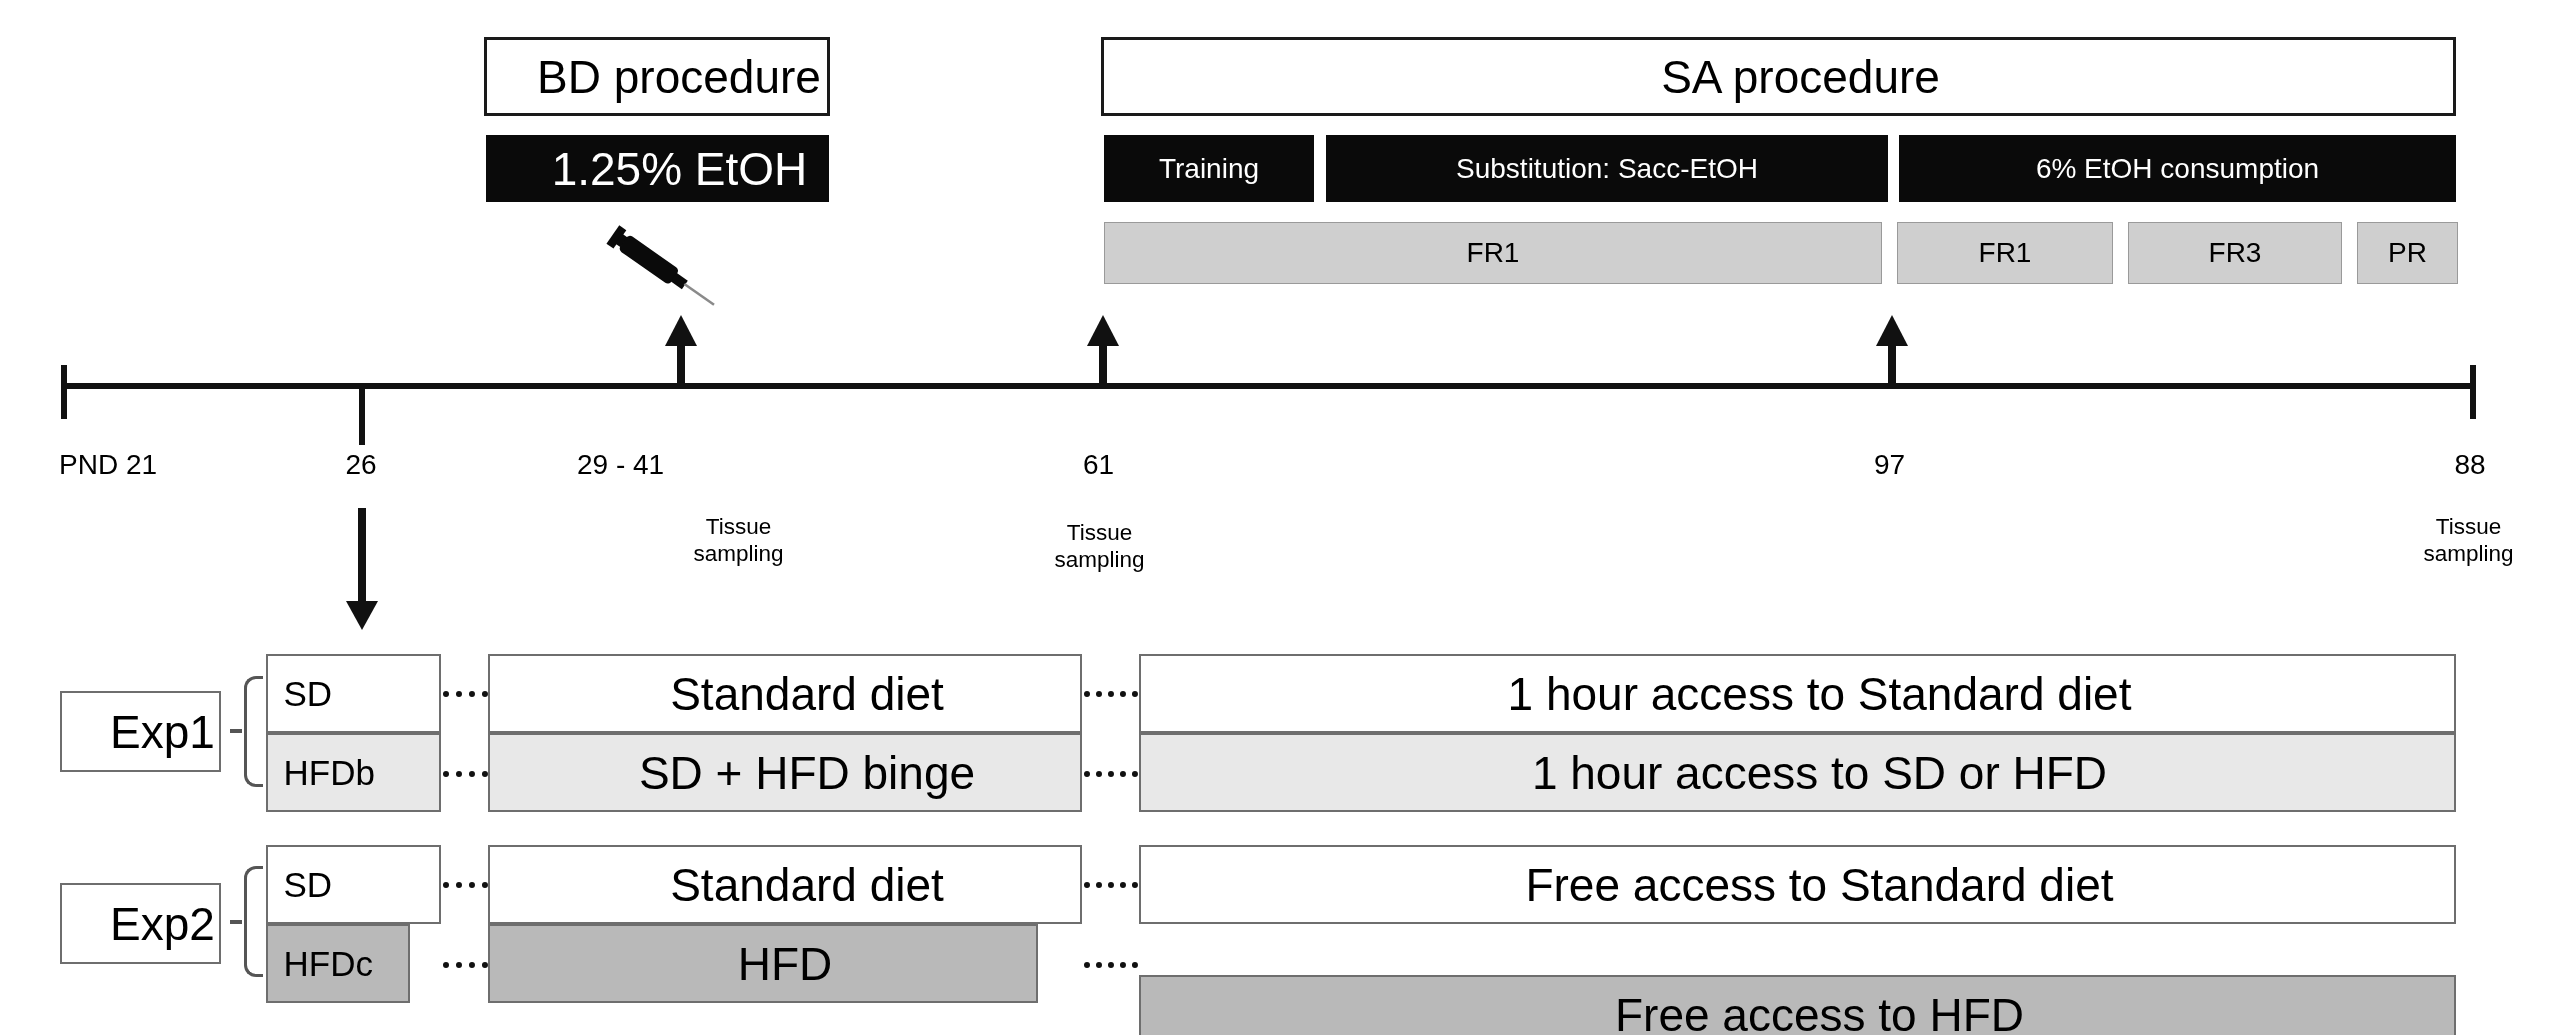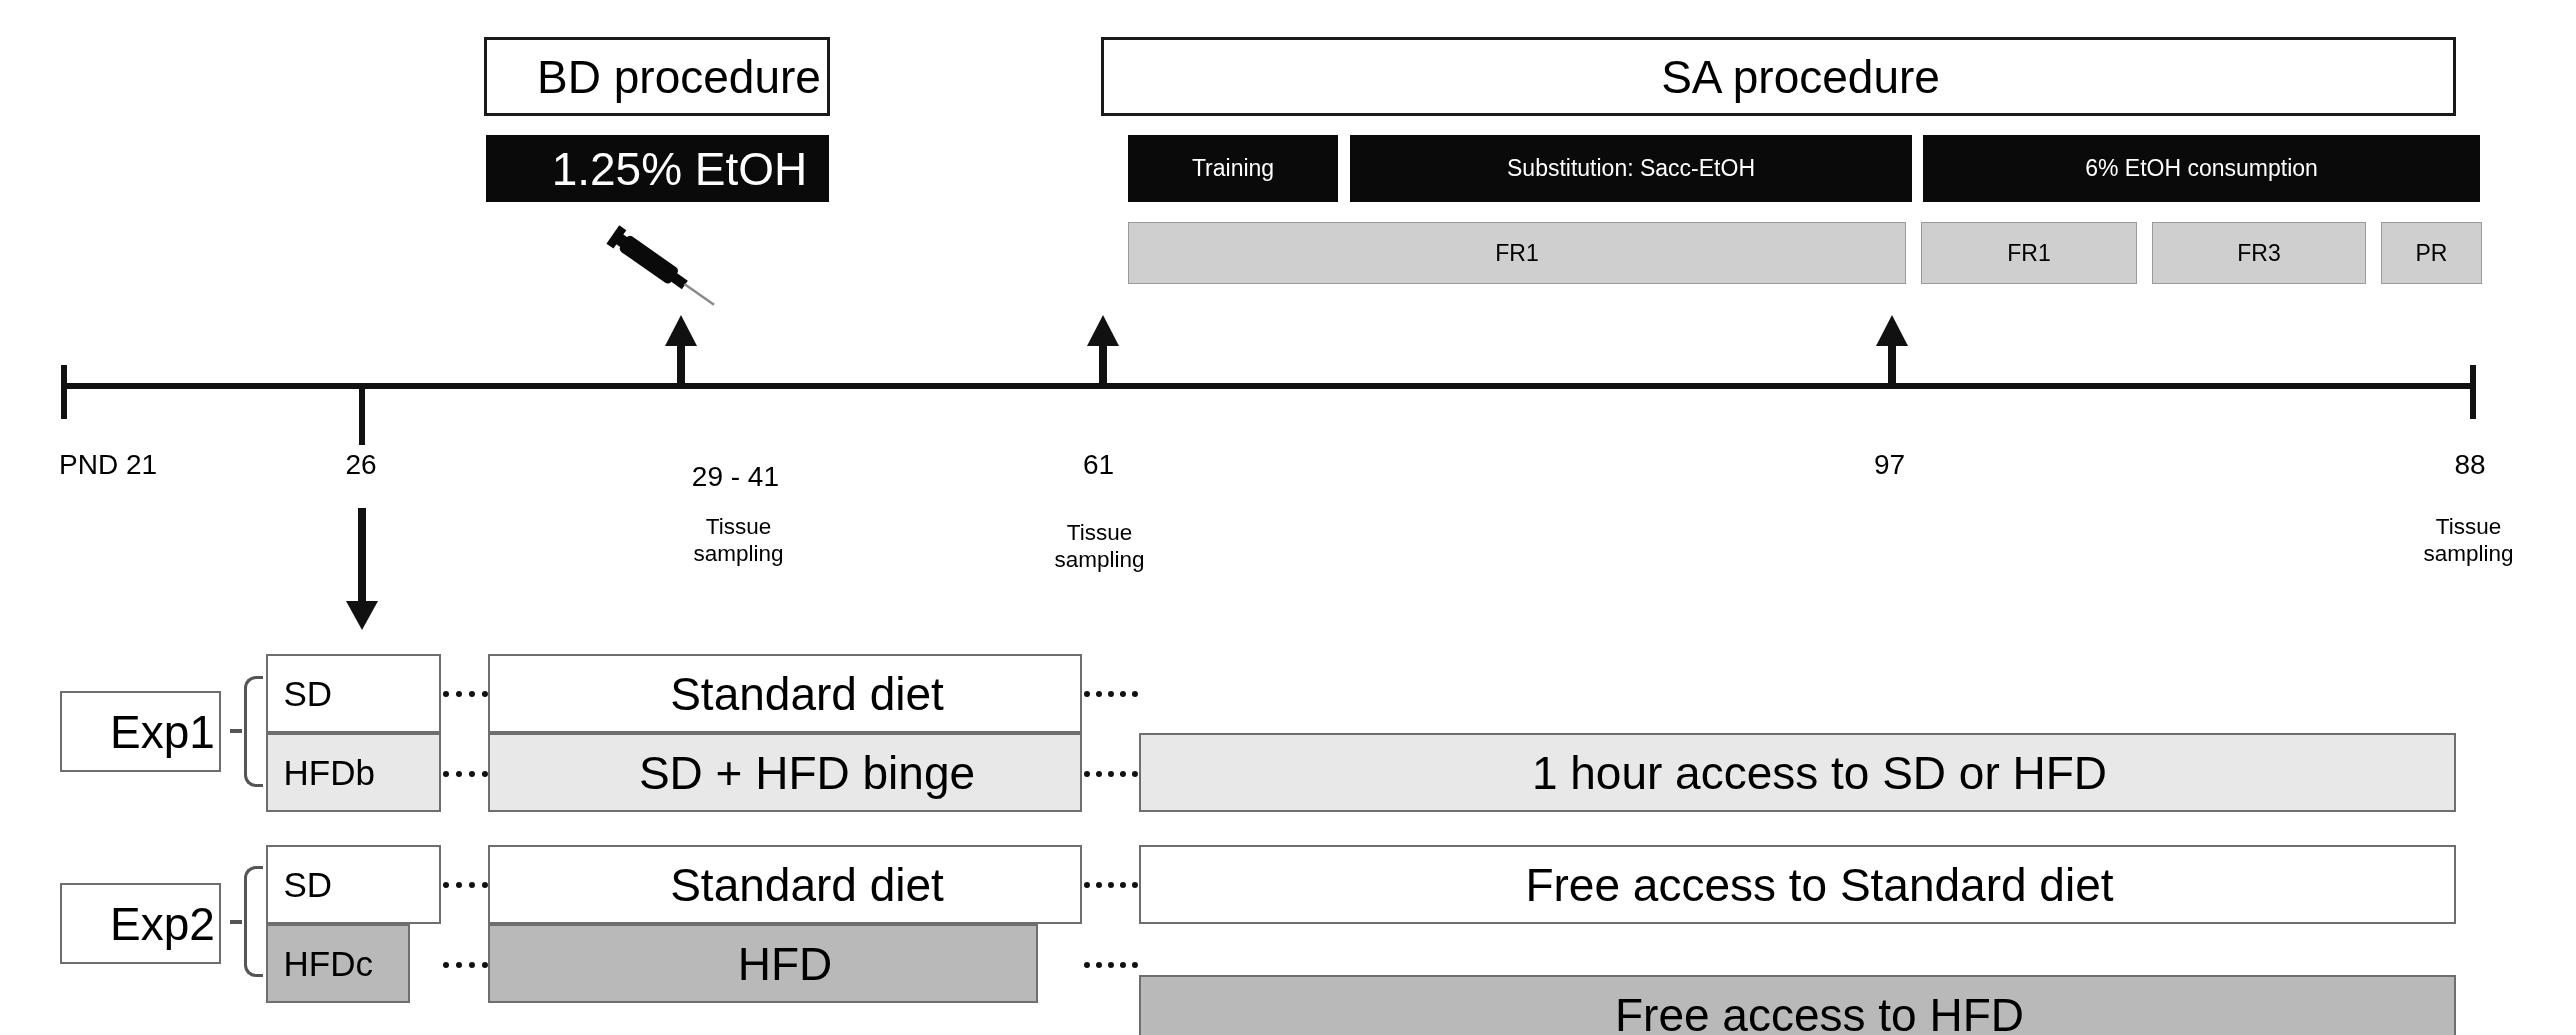--- a/index.html
+++ b/index.html
@@ -7,21 +7,21 @@
   #stage{position:relative;width:2576px;height:1036px;background:#fff;overflow:hidden;}
   .abs{position:absolute;box-sizing:border-box;}
   .ctr{display:flex;align-items:center;justify-content:center;text-align:center;}
 
   
   .box-outline{border:3.5px solid #1a1a1a;background:#fff;color:#000;}
   .box-black{background:#0a0a0a;color:#fff;}
   .box-gray{background:#cfcfcf;color:#000;border:0.9px solid #9a9a9a;}
 
   .t-lg{font-size:46px;padding-left:44px;}
-  .t-md{font-size:23px;margin-left:24px;}
+  .t-md{font-size:28px;}
 
   
   .axis{background:#111;height:6px;}
   .tick{background:#111;width:6px;}
   .uparrow{width:0;height:0;border-left:16.4px solid transparent;border-right:16.4px solid transparent;border-bottom:31px solid #111;}
   .arrowstem{background:#111;width:7.8px;}
 
   .pnd-label{font-size:28px;}
   .tissue-label{font-size:22.5px;line-height:1.18;text-align:center;}
 
@@ -102,21 +102,21 @@
 
   <div class="abs arrowstem" style="left:1888px;top:346px;height:41px;"></div>
   <div class="abs uparrow" style="left:1876px;top:315px;"></div>
 
   <div class="abs pnd-label" style="left:8.6px;top:449px;width:199px;text-align:center;">
     <span>PND 21</span>
   </div>
   <div class="abs pnd-label" style="left:285px;top:449px;width:152px;text-align:center;">
     <span>26</span>
   </div>
-  <div class="abs pnd-label" style="left:577px;top:449px;width:202px;text-align:right;margin-top:12px;">
+  <div class="abs pnd-label" style="left:577px;top:449px;width:202px;text-align:left;">
     <span>29 - 41</span>
   </div>
   <div class="abs pnd-label" style="left:1026px;top:449px;width:145px;text-align:center;">
     <span>61</span>
   </div>
   <div class="abs pnd-label" style="left:1818px;top:449px;width:143px;text-align:center;">
     <span>97</span>
   </div>
   <div class="abs pnd-label" style="left:2395px;top:449px;width:150px;text-align:center;">
     <span>88</span>
@@ -157,20 +157,23 @@
   <div class="abs grp-white ctr t-lg" style="left:488px;top:654px;width:594px;height:79px;">
     <span>Standard diet</span>
   </div>
   <div class="abs grp-light ctr t-lg" style="left:488px;top:733px;width:594px;height:79px;">
     <span>SD + HFD binge</span>
   </div>
 
   <div class="abs dotted" style="left:1084px;top:691px;width:54px;"></div>
   <div class="abs dotted" style="left:1084px;top:771px;width:54px;"></div>
 
+  <div class="abs grp-white ctr t-lg" style="left:1139px;top:654px;width:1317px;height:79px;">
+    <span>1 hour access to Standard diet</span>
+  </div>
   <div class="abs grp-light ctr t-lg" style="left:1139px;top:733px;width:1317px;height:79px;">
     <span>1 hour access to SD or HFD</span>
   </div>
 
   <div class="abs exp-box ctr t-lg" style="left:60px;top:883px;width:161px;height:81px;">
     <span>Exp2</span>
   </div>
   <div class="abs bracket" style="left:244px;top:866px;width:19px;height:111px;"></div>
   <div class="abs bracket-nub" style="left:230px;top:920px;"></div>
 

